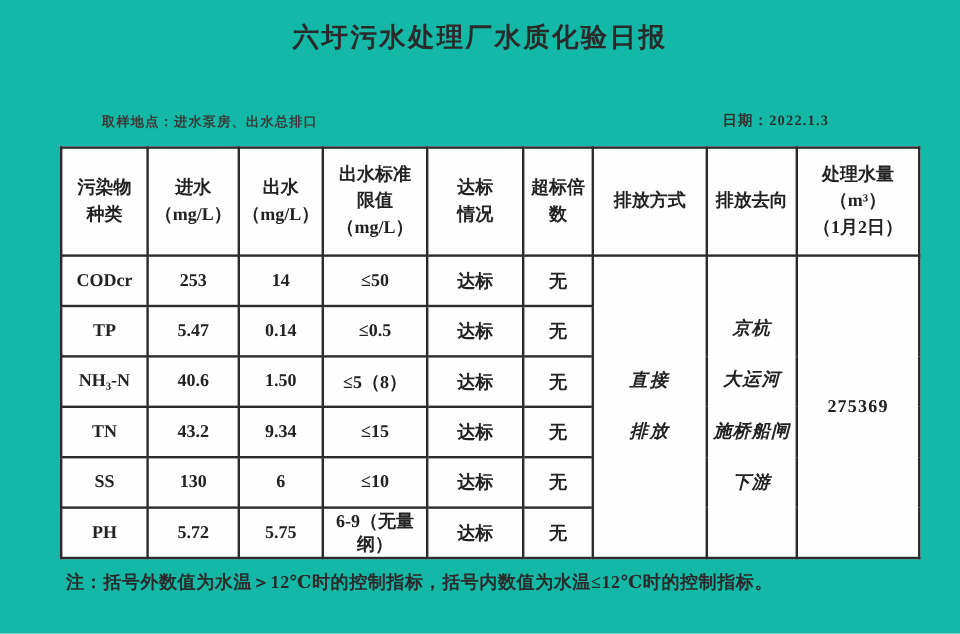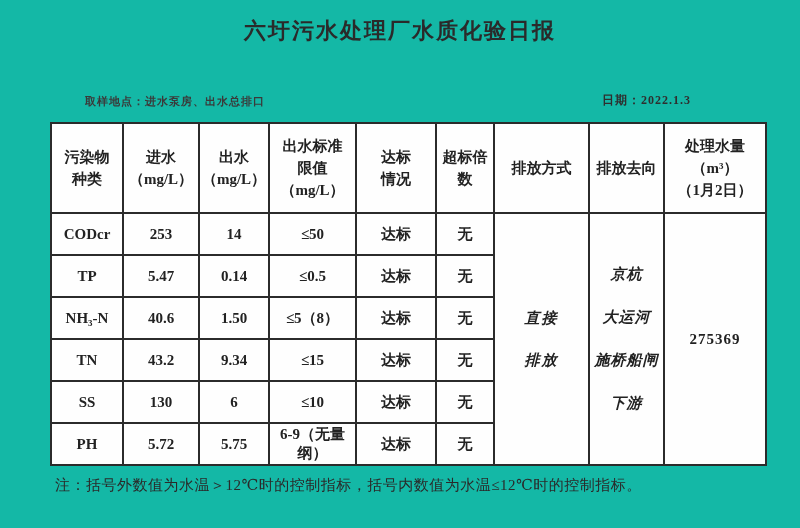--- a/index.html
+++ b/index.html
@@ -67,21 +67,21 @@
     font-weight: 400;
     letter-spacing: 1px;
     color: #1a1a1a;
   }
   td.pollutant-cell { font-size: 16px; }
 
   .footnote {
     position: absolute;
     top: 476px; left: 55px;
     font-size: 15px;
-    font-weight: normal;
+    font-weight: bold;
     color: #2a2a2a;
     letter-spacing: 0.5px;
   }
 </style>
 </head>
 <body>
 
 <div class="page">
 
   <div class="title">六圩污水处理厂水质化验日报</div>

